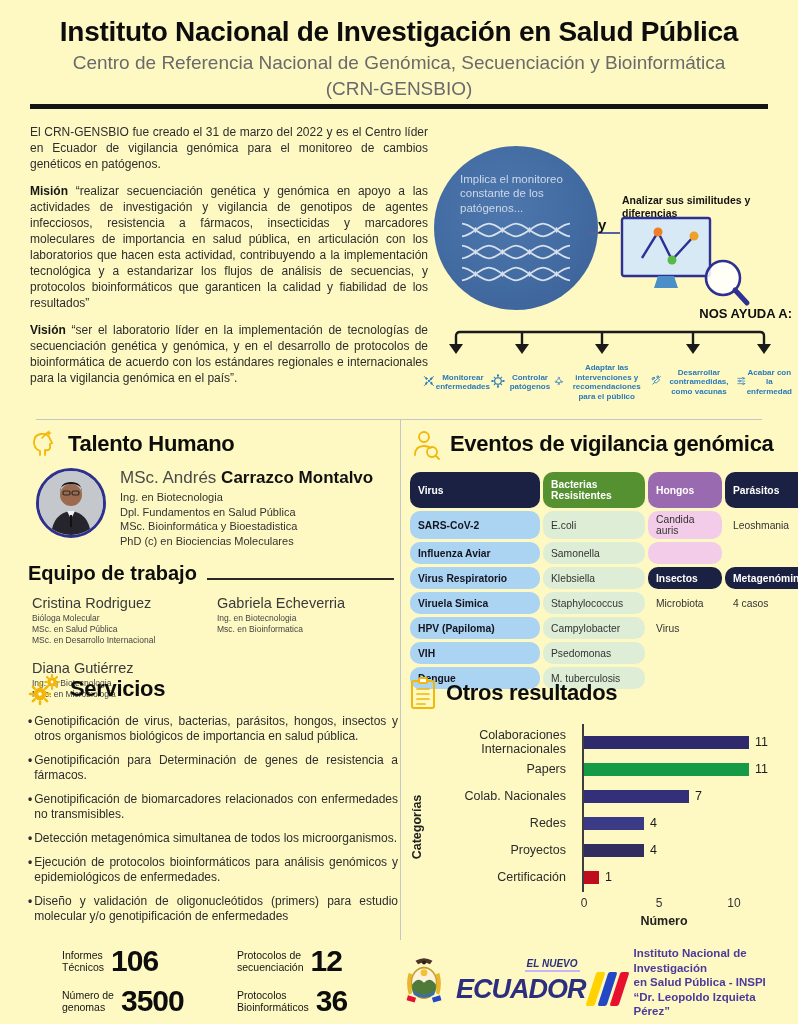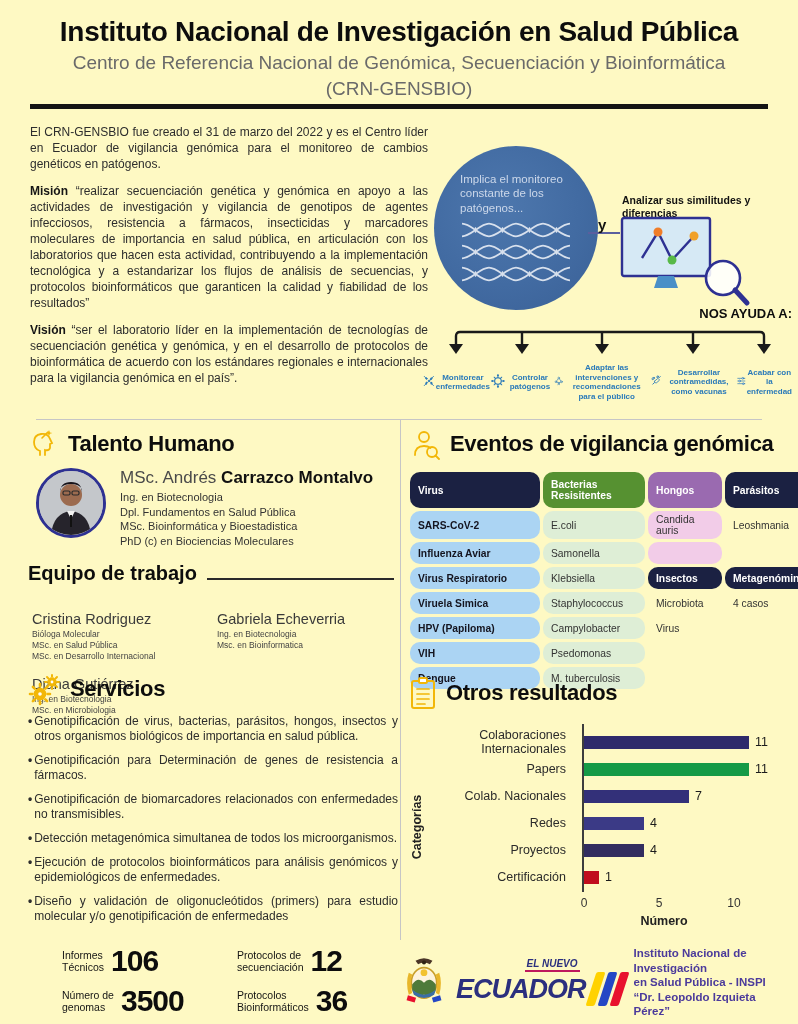--- a/index.html
+++ b/index.html
@@ -46,21 +46,21 @@
   
   .talento { position:absolute; top:428px; left:28px; width:366px; }
   .lead { display:flex; gap:14px; margin-top:8px; align-items:flex-start; padding-left:8px; }
   .avatar { width:70px; height:70px; border-radius:50%; border:3px solid #2e3192; overflow:hidden; background:#c4c7cb; flex:none; }
   .lead-name { font-size:17px; color:#4a4a4a; margin-bottom:2px; }
   .lead-name b { color:#111; font-weight:800; }
   .lead-cred { font-size:11px; line-height:14.5px; color:#333; }
   .equipo-hd { display:flex; align-items:baseline; margin-top:14px; }
   .equipo-hd .t { font-size:20px; font-weight:800; color:#0d0d0d; white-space:nowrap; }
   .equipo-hd .rule { flex:1; border-bottom:2px solid #2a2a2a; margin-left:10px; }
-  .members { display:grid; grid-template-columns:1fr 1fr; gap:14px 8px; margin-top:26px; padding-left:4px; }
+  .members { display:grid; grid-template-columns:1fr 1fr; gap:14px 8px; margin-top:10px; padding-left:4px; }
   .member .nm { font-size:14.5px; color:#3a3a3a; margin-bottom:2px; }
   .member .ln { font-size:8.5px; line-height:11px; color:#444; }
 
   
   .eventos { position:absolute; top:428px; left:410px; width:384px; }
   .tbl { display:grid; grid-template-columns:130px 102px 74px 1fr; gap:3px; margin-top:12px; font-size:10.3px; }
   .tc { display:flex; align-items:center; padding:3px 8px; min-height:22px;border-radius:10px; }
   .th { color:#fff; font-weight:800; min-height:36px; }
   .th-navy { background:#1b2142; }
   .th-green { background:#569131; }
@@ -95,21 +95,21 @@
 
   
   .stats { position:absolute; top:944px; left:62px; width:332px; display:grid; grid-template-columns:1fr 1fr; gap:6px 18px; }
   .stat { display:flex; align-items:center; gap:7px; }
   .stat .lbl { font-size:10.5px; font-weight:400; line-height:12px; color:#141414; }
   .stat .val { font-size:30px; font-weight:800; color:#0d0d0d; letter-spacing:-1px; }
 
   
   .flogo { position:absolute; top:946px; left:402px; width:392px; display:flex; align-items:center; gap:10px; }
   .nuevo-wrap { display:flex; flex-direction:column; align-items:flex-end; }
-  .el-nuevo { font-size:10px; font-style:italic; font-weight:800; color:#2b2f7e; border-bottom:2px solid #be185d; padding:0 2px 1px 2px; margin-right:44px; }
+  .el-nuevo { font-size:10px; font-style:italic; font-weight:800; color:#2b2f7e; border-bottom:2px solid #c4b5fd; padding:0 2px 1px 2px; margin-right:44px; }
   .ecuador-row { display:flex; align-items:center; gap:5px; }
   .ecuador-word { font-size:27px; font-weight:800; font-style:italic; color:#2b2f7e; letter-spacing:-1px; }
   .stripes { display:flex; gap:3px; }
   .stripe { width:9px; height:34px; transform:skewX(-18deg); border-radius:2px; }
   .s1 { background:#ffd200; } .s2 { background:#2447c5; } .s3 { background:#e8112d; }
   .inspi { font-size:11.5px; font-weight:800; line-height:14.5px; color:#4b3a9b; }
 </style>
 </head>
 <body>
 

